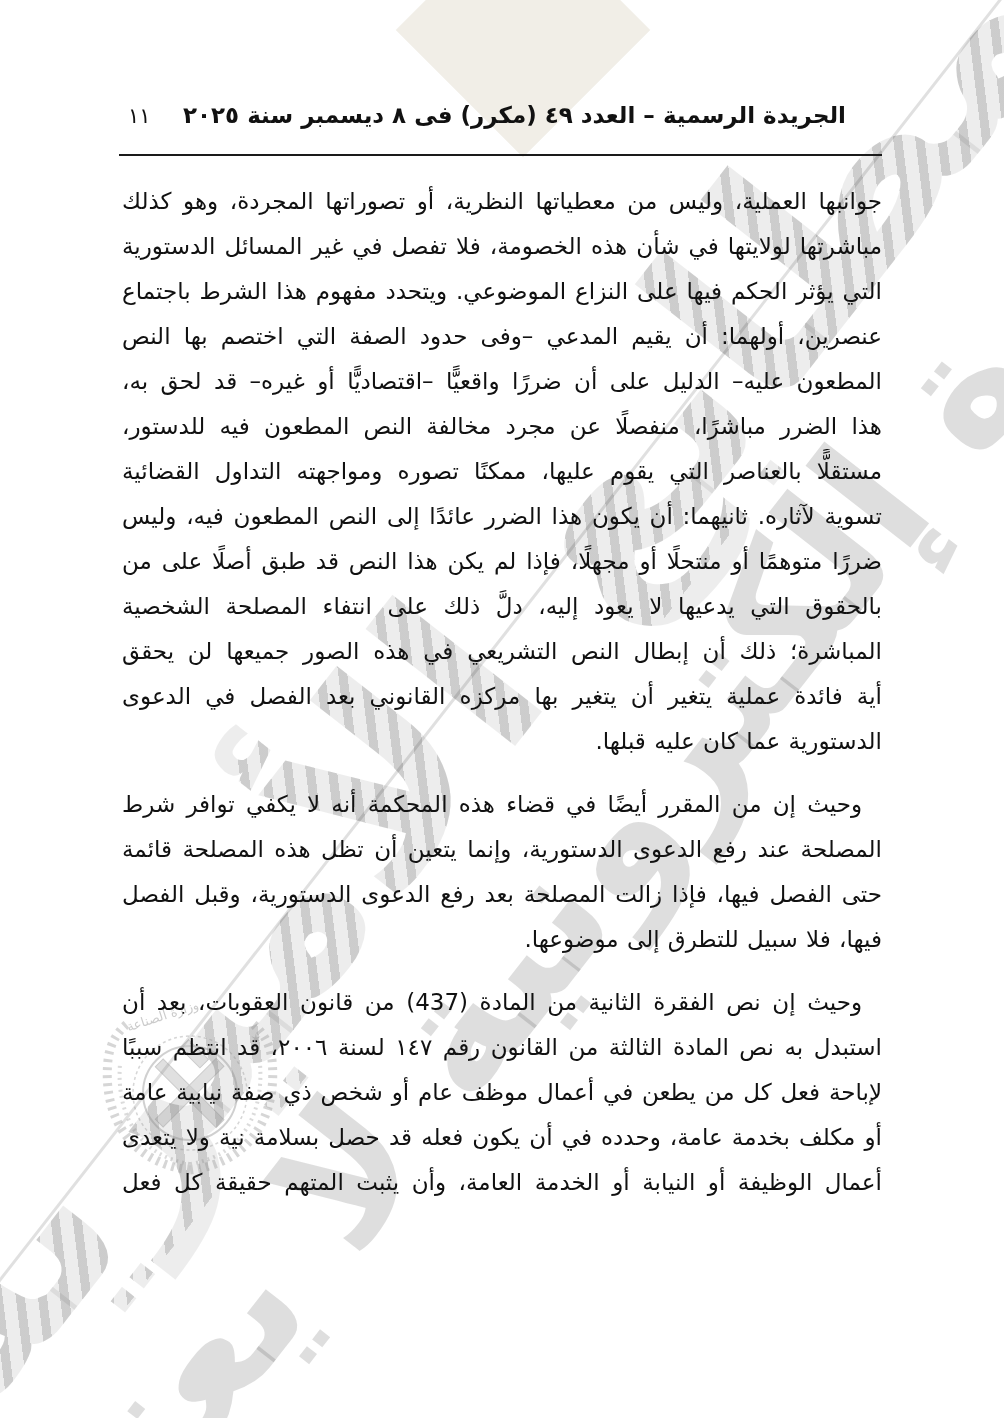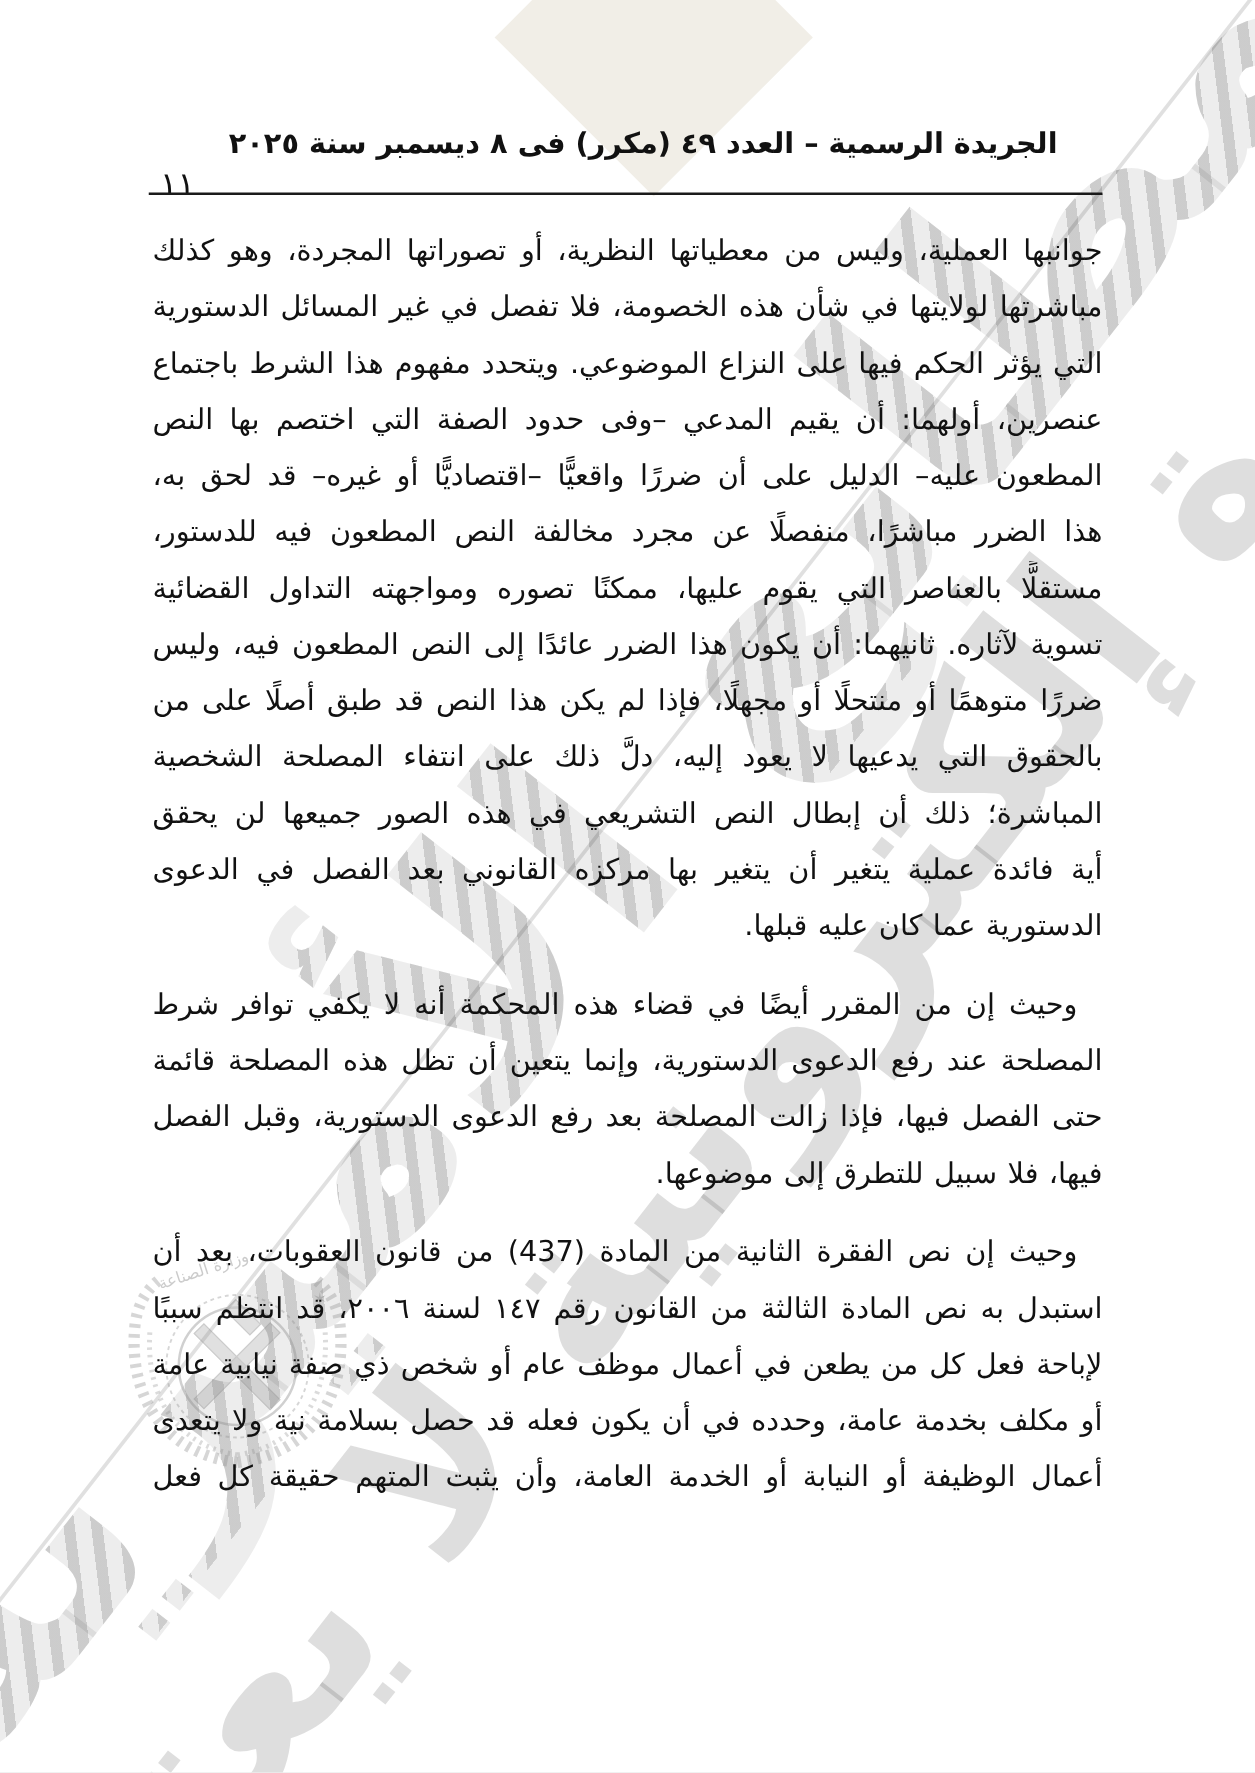--- a/index.html
+++ b/index.html
@@ -30,21 +30,21 @@
   }
   .wm-triangle{
     position:absolute;left:433px;top:-60px;width:180px;height:180px;
     background:rgba(214,205,186,0.35);
     transform:rotate(45deg);
   }
   .seal{position:absolute;left:92px;top:998px;opacity:0.45;}
   
   .content{position:absolute;inset:0;z-index:2;}
   .page-number{
-    position:absolute;left:128px;top:104px;font-size:26px;direction:rtl;margin-top:29px;
+    position:absolute;left:128px;top:104px;font-size:21px;direction:rtl;
   }
   .page-title{
     position:absolute;right:158px;top:102px;font-size:23px;font-weight:bold;
     direction:rtl;white-space:nowrap;letter-spacing:-0.5px;
   }
   .header-rule{
     position:absolute;left:119px;top:154px;width:763px;height:2px;background:#1a1a1a;
   }
   .text-block{
     position:absolute;left:122px;top:179px;width:760px;direction:rtl;

